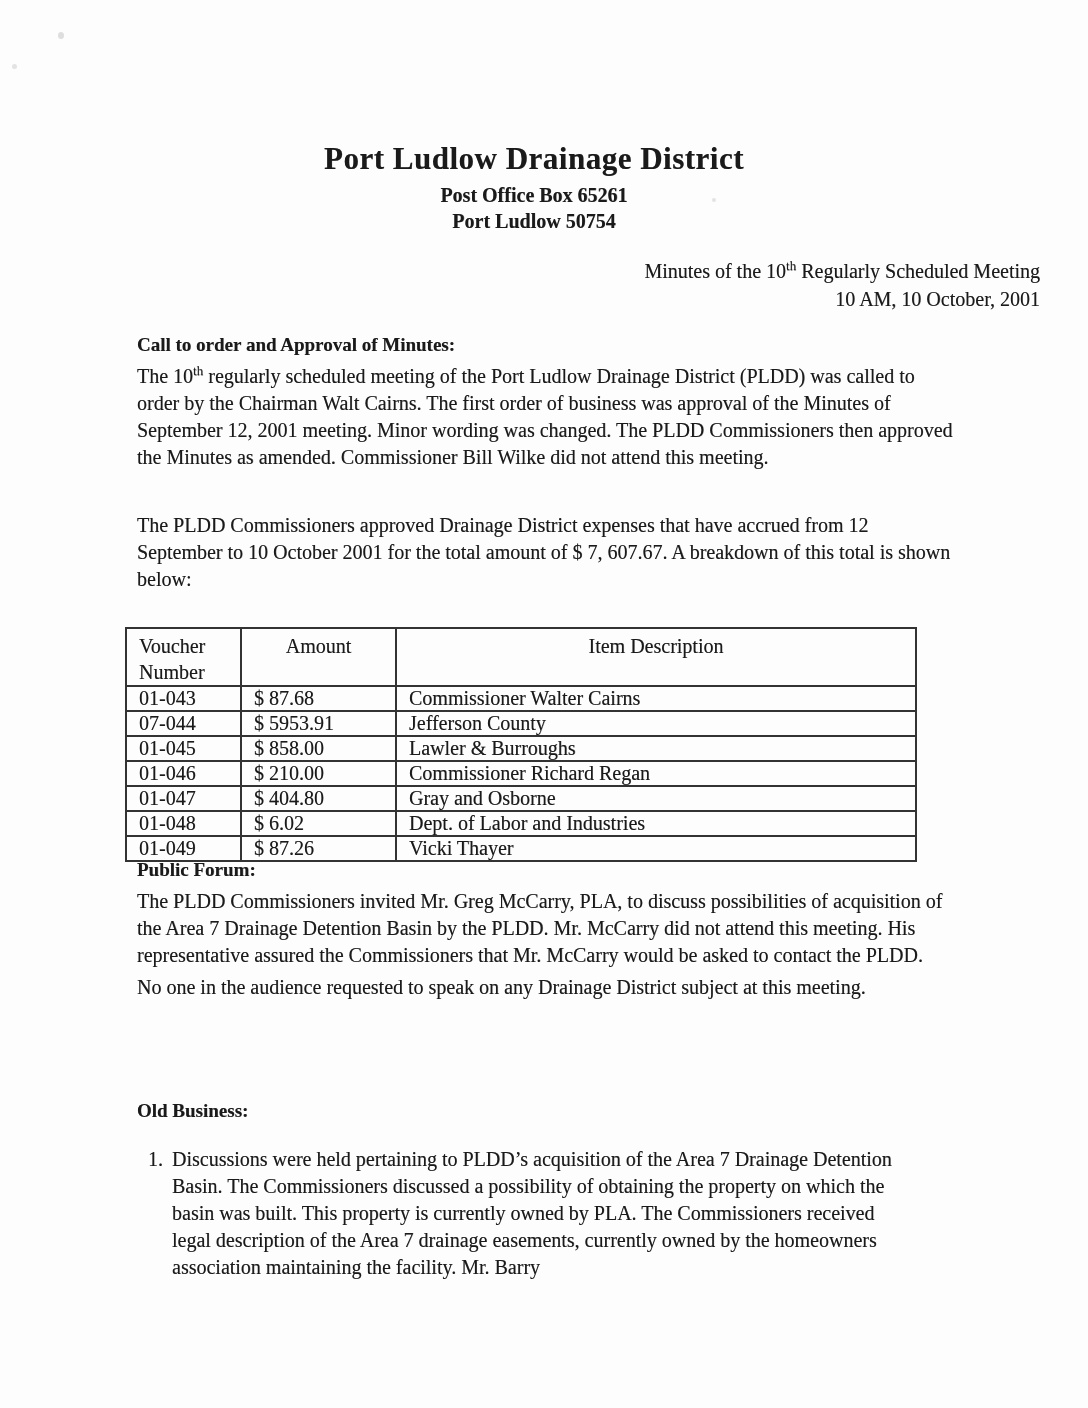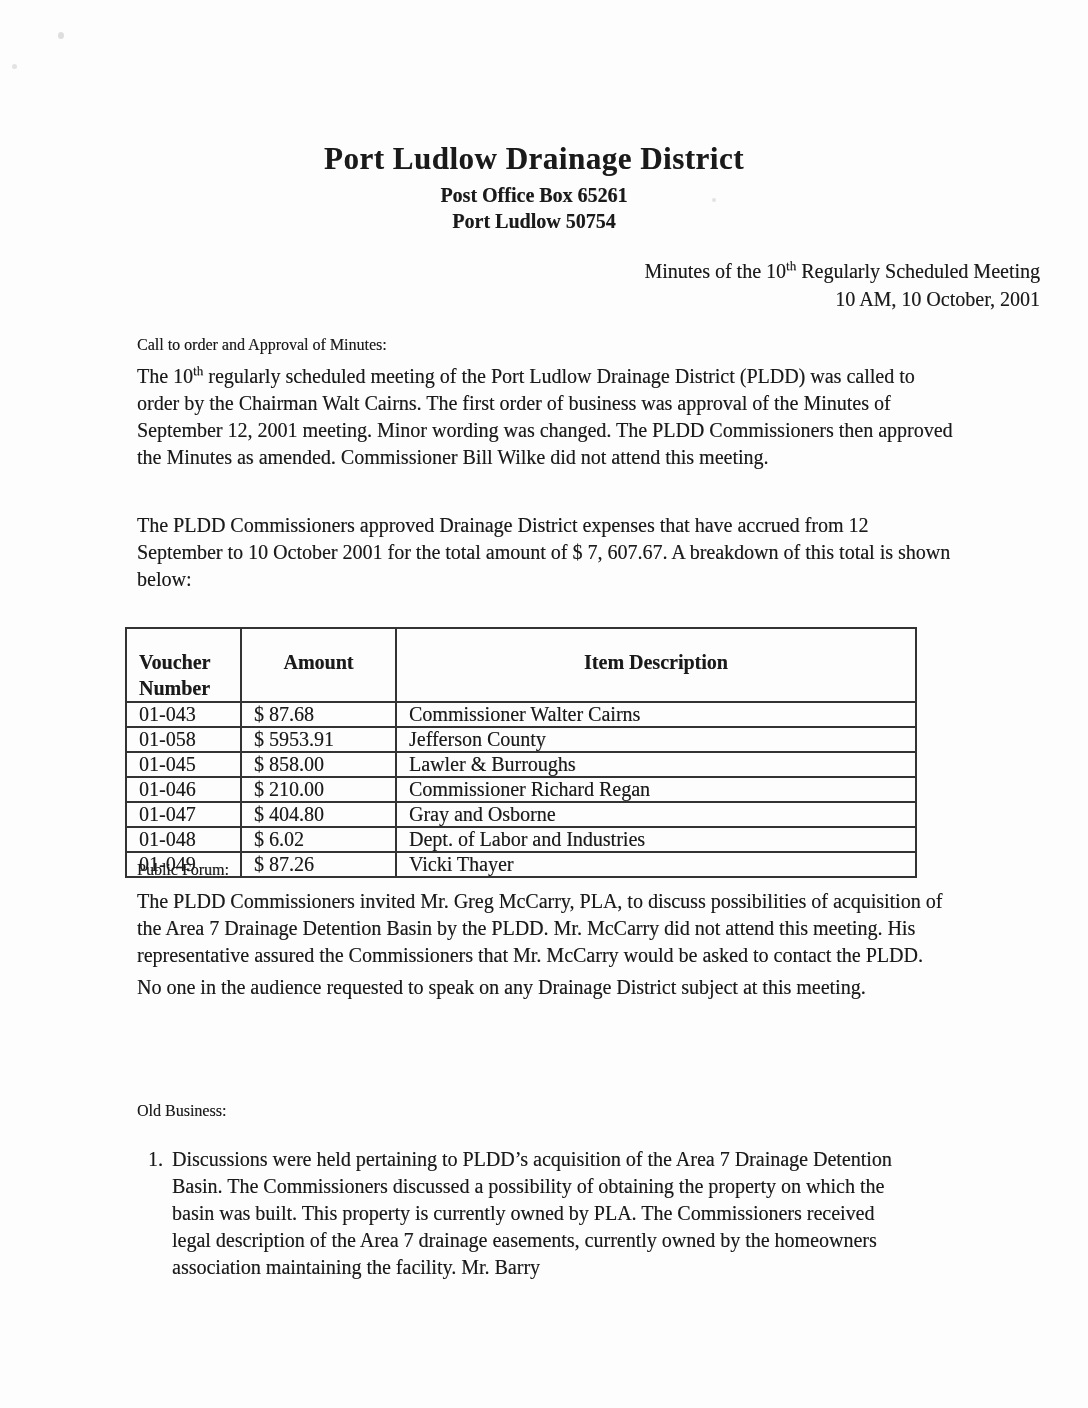--- a/index.html
+++ b/index.html
@@ -26,36 +26,36 @@
   .address-block { margin-top: 4px; }
   .meeting-block {
     position: absolute; top: 257px; left: 0; width: 1040px;
     text-align: right; font-size: 20px; line-height: 28px;
   }
   .section { position: absolute; left: 137px; width: 818px; }
   .sec-call { top: 331px; }
   .sec-expenses { top: 507px; }
   .sec-public { top: 856px; }
   .sec-old { top: 1097px; }
-  .section-heading { font-size: 16px; font-weight: normal; line-height: 27px; }
+  .section-heading { font-size: 19px; font-weight: bold; line-height: 27px; }
   .body-para { font-size: 20px; line-height: 27px; margin-top: 5px; }
   .body-para.second { }
   sup.th-sup { font-size: 13px; line-height: 0; }
   .expense-table {
     position: absolute; top: 627px; left: 125px;
     border-collapse: collapse; table-layout: fixed;
     width: 790px;
   }
   .expense-table th, .expense-table td {
     border: 2px solid #333333;
     font-size: 20px;
     overflow: hidden;
   }
   .expense-table th {
-    font-weight: bold; vertical-align: top; padding-top: 20px; height: 57px;
+    font-weight: normal; vertical-align: top; padding-top: 4px; height: 57px;
     line-height: 26px;
   }
   .th-voucher { text-align: left; padding-left: 12px; width: 115px; }
   .th-amount { text-align: center; width: 155px; }
   .th-desc { text-align: center; width: 520px; }
   .expense-table td {
     height: 25px; line-height: 23px; padding: 0 14px 0 12px; text-align: left;
     white-space: nowrap;
   }
   .ob-item { display: flex; margin-top: 22px; font-size: 20px; line-height: 27px; }
@@ -110,21 +110,21 @@
         <th class="th-desc">Item Description</th>
       </tr>
     </thead>
     <tbody>
       <tr>
         <td>01-043</td>
         <td>$ 87.68</td>
         <td>Commissioner Walter Cairns</td>
       </tr>
       <tr>
-        <td>01-058</td>
+        <td>07-044</td>
         <td>$ 5953.91</td>
         <td>Jefferson County</td>
       </tr>
       <tr>
         <td>01-045</td>
         <td>$ 858.00</td>
         <td>Lawler &amp; Burroughs</td>
       </tr>
       <tr>
         <td>01-046</td>

